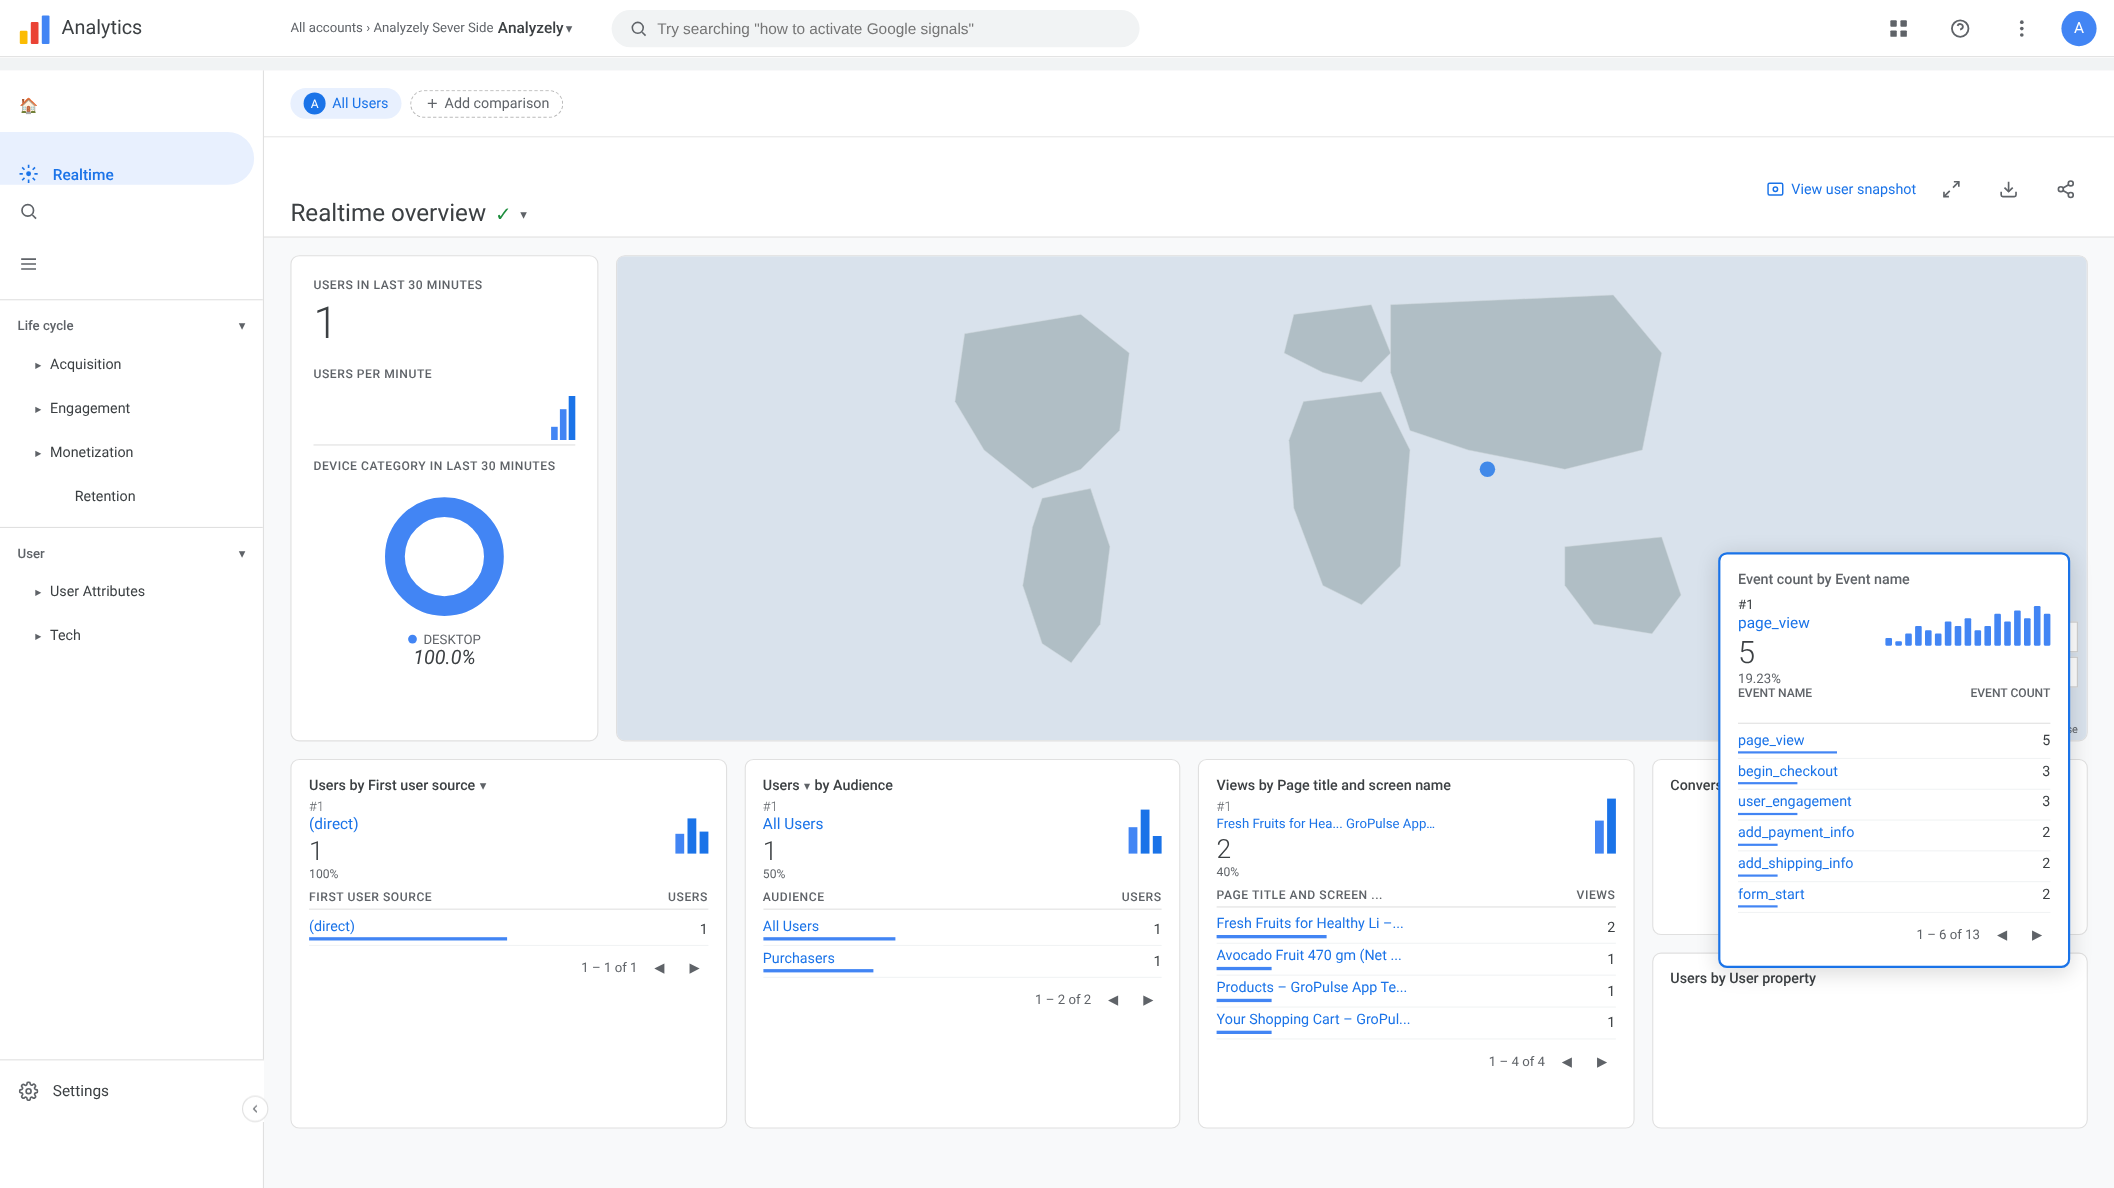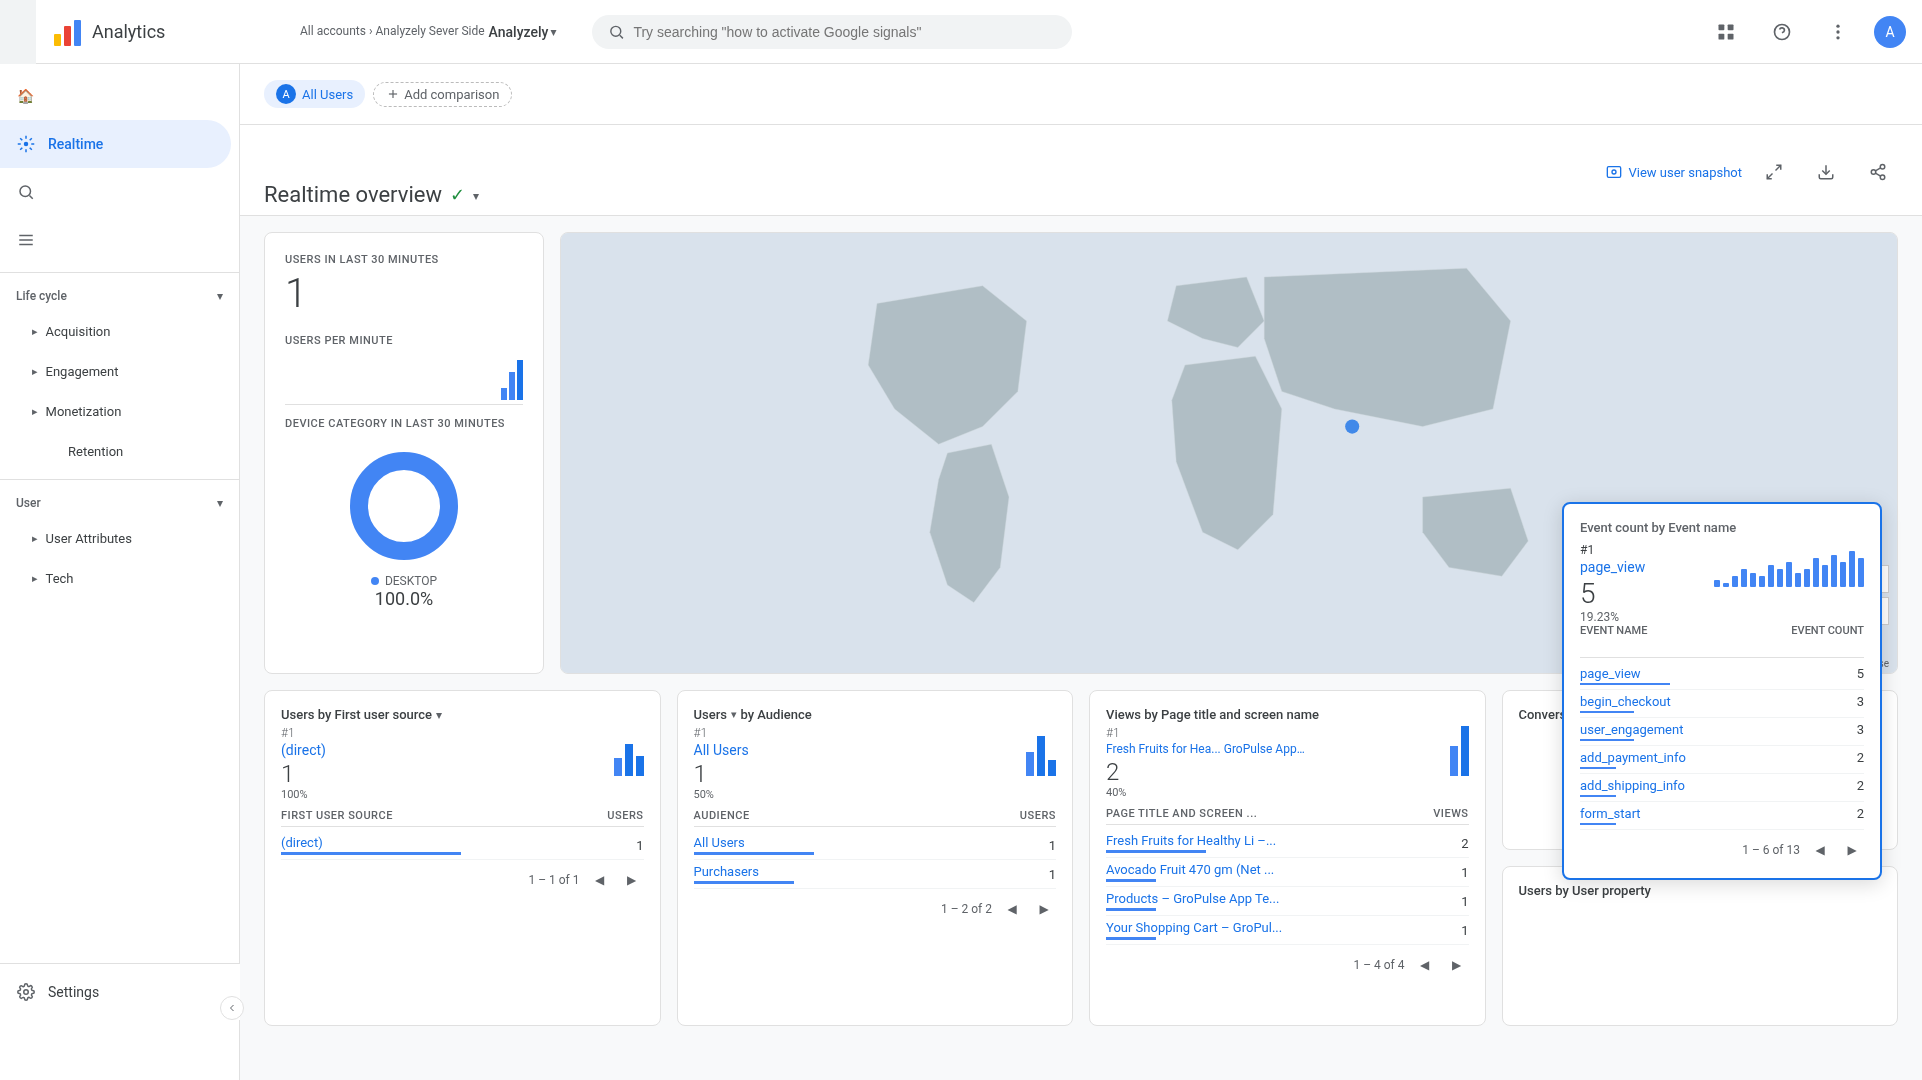--- a/index.html
+++ b/index.html
@@ -1,37 +1,37 @@
 <!DOCTYPE html>
 <html><head>
   <meta charset="utf-8">
   <style>
     * { box-sizing: border-box; margin: 0; padding: 0; }
     body { font-family: 'Google Sans', Roboto, Arial, sans-serif; font-size: 13px; background: #f1f3f4; color: #3c4043; overflow: hidden; width: 1922px; height: 1080px; }
 
     
-    .topbar { display: flex; align-items: center; height: 64px; background: #fff; padding: 0 16px; border-bottom: 1px solid #e0e0e0; position: fixed; top: 0; left: 0; right: 0; z-index: 100; margin-left: 36px; }
+    .topbar { display: flex; align-items: center; height: 52px; background: #fff; padding: 0 16px; border-bottom: 1px solid #e0e0e0; position: fixed; top: 0; left: 0; right: 0; z-index: 100; }
     .topbar-logo { display: flex; align-items: center; gap: 8px; width: 240px; }
     .logo-icon { width: 32px; height: 32px; }
     .topbar-title { font-size: 18px; color: #3c4043; font-weight: 400; }
     .topbar-account { font-size: 12px; color: #5f6368; display: flex; align-items: center; gap: 4px; margin-left: 8px; }
     .topbar-search { flex: 1; display: flex; align-items: center; margin: 0 24px; }
     .topbar-search-inner { display: flex; align-items: center; background: #f1f3f4; border-radius: 24px; padding: 8px 16px; width: 480px; gap: 8px; }
     .topbar-search-inner input { background: none; border: none; outline: none; font-size: 14px; color: #3c4043; width: 100%; }
     .topbar-actions { display: flex; align-items: center; gap: 16px; }
     .icon-btn { width: 40px; height: 40px; border-radius: 50%; display: flex; align-items: center; justify-content: center; cursor: pointer; color: #5f6368; }
     .avatar { width: 32px; height: 32px; border-radius: 50%; background: #4285f4; display: flex; align-items: center; justify-content: center; color: white; font-size: 14px; cursor: pointer; }
 
     
     .layout { display: flex; margin-top: 64px; height: calc(1080px - 64px); }
 
     
     .sidebar { width: 240px; background: #fff; height: 100%; overflow-y: auto; border-right: 1px solid #e0e0e0; padding-bottom: 20px; flex-shrink: 0; }
     .sidebar-nav-item { display: flex; align-items: center; height: 48px; padding: 0 16px; cursor: pointer; color: #3c4043; font-size: 14px; gap: 12px; border-radius: 0 24px 24px 0; margin-right: 8px; }
-    .sidebar-nav-item.active { background: #e8f0fe; color: #1a73e8; font-weight: 500; }
+    .sidebar-nav-item.active { background: #e8f0fe; color: #1a73e8; font-weight: 500; align-items: flex-end; }
     .sidebar-nav-item .nav-icon { width: 20px; height: 20px; display: flex; align-items: center; justify-content: center; color: inherit; flex-shrink: 0; }
     .sidebar-section { padding: 8px 16px; font-size: 12px; color: #5f6368; font-weight: 500; display: flex; align-items: center; justify-content: space-between; cursor: pointer; margin-top: 4px; }
     .sidebar-sub-item { display: flex; align-items: center; height: 40px; padding: 0 16px 0 48px; cursor: pointer; color: #3c4043; font-size: 13px; }
     .sidebar-sub-item.has-expand { padding-left: 32px; display: flex; align-items: center; gap: 8px; }
     .sidebar-divider { height: 1px; background: #e0e0e0; margin: 8px 0; }
     .collapse-btn { position: fixed; bottom: 60px; left: 220px; width: 24px; height: 24px; border-radius: 50%; background: #fff; border: 1px solid #e0e0e0; display: flex; align-items: center; justify-content: center; cursor: pointer; z-index: 50; }
 
     
     .main { flex: 1; overflow-y: auto; background: #f8f9fa; }
     .main-header { display: flex; align-items: center; justify-content: space-between; padding: 16px 24px 8px; background: #fff; border-bottom: 1px solid #e0e0e0; }
@@ -49,21 +49,21 @@
     .top-row { display: grid; grid-template-columns: 280px 1fr; gap: 16px; margin-bottom: 16px; }
     .card { background: #fff; border-radius: 8px; border: 1px solid #e0e0e0; overflow: hidden; }
     .metrics-card { padding: 20px; }
     .metric-label { font-size: 11px; color: #5f6368; font-weight: 500; letter-spacing: 0.5px; text-transform: uppercase; }
     .metric-value { font-size: 40px; color: #3c4043; font-weight: 300; line-height: 1.2; margin: 4px 0; }
     .sub-label { font-size: 11px; color: #5f6368; font-weight: 500; letter-spacing: 0.5px; text-transform: uppercase; margin-top: 16px; }
     .donut-container { display: flex; flex-direction: column; align-items: center; padding: 16px; }
     .donut-svg { width: 120px; height: 120px; }
     .donut-legend { display: flex; align-items: center; gap: 6px; font-size: 12px; color: #5f6368; margin-top: 8px; }
     .legend-dot { width: 8px; height: 8px; border-radius: 50%; }
-    .donut-value { font-size: 18px; font-weight: 400; color: #3c4043; }
+    .donut-value { font-size: 18px; font-weight: 400; color: #3c4043; font-style: italic; }
 
     
     .map-card { position: relative; background: #e8ecef; min-height: 300px; }
     .map-bg { width: 100%; height: 300px; background: #e8ecef; position: relative; overflow: hidden; }
     .map-plus { position: absolute; bottom: 40px; right: 8px; width: 28px; height: 28px; background: white; border: 1px solid #ccc; display: flex; align-items: center; justify-content: center; cursor: pointer; font-size: 18px; color: #5f6368; }
 
     
     .bottom-row { display: grid; grid-template-columns: 1fr 1fr 1fr 1fr; gap: 16px; }
     .data-card { background: #fff; border-radius: 8px; border: 1px solid #e0e0e0; padding: 16px; }
     .data-card-title { font-size: 13px; color: #3c4043; font-weight: 500; margin-bottom: 4px; display: flex; align-items: center; gap: 4px; }

